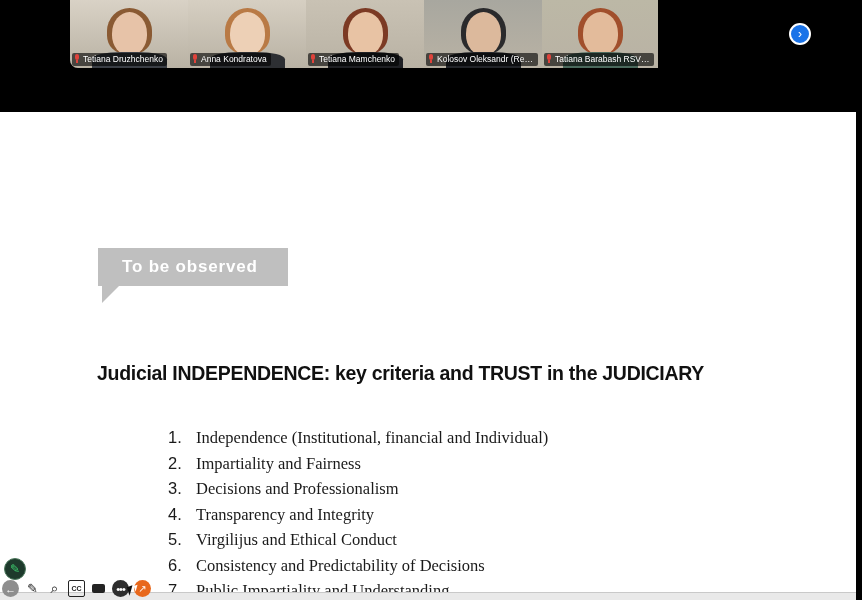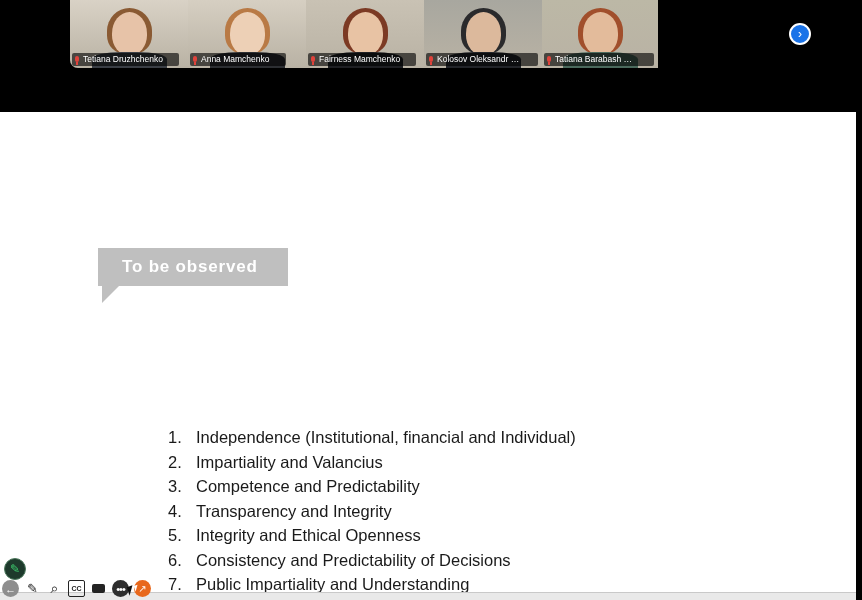--- a/index.html
+++ b/index.html
@@ -17,23 +17,23 @@
     display: flex; overflow: hidden;
     border-bottom-left-radius: 8px; border-bottom-right-radius: 8px;
   }
   .vtile {
     position: relative; height: 68px; flex: 0 0 auto;
     overflow: hidden; background: #2b2b2b;
   }
   .vtile.active { outline: 2px solid #27e27a; outline-offset: -2px; }
   .vname {
     position: absolute; left: 2px; bottom: 2px; max-width: calc(100% - 6px);
-    display: flex; align-items: flex-end; gap: 3px;
+    display: flex; align-items: flex-start; gap: 3px;
     background: rgba(0,0,0,.62); color: #fff;
-    font-size: 8.5px; line-height: 11px; padding: 1px 16px 1px 2px;
+    font-size: 8.5px; line-height: 11px; padding: 1px 4px 1px 2px;
     white-space: nowrap; overflow: hidden; text-overflow: ellipsis;
     border-radius: 2px;
   }
   .mic { flex: 0 0 auto; width: 6px; height: 9px; position: relative; }
   .mic::before {
     content: ""; position: absolute; left: 1px; top: 0; width: 4px; height: 6px;
     background: #e0433b; border-radius: 2px;
   }
   .mic::after {
     content: ""; position: absolute; left: 2px; bottom: 0; width: 2px; height: 3px;
@@ -117,21 +117,21 @@
   
   #criteria-list {
     position: absolute; left: 168px; top: 313px; width: 620px;
     list-style: none;
   }
   #criteria-list li {
     display: flex; align-items: baseline;
     font-size: 16.5px; color: #1a1a1a; line-height: 24.5px; margin-bottom: 0;
   }
   .li-num { flex: 0 0 28px; }
-  .li-txt { flex: 1 1 auto; }
+  .li-txt { flex: 1 1 auto; font-family: Liberation Serif, serif; }
 
   
   #annot-toolbar {
     position: absolute; left: 2px; top: 580px;
     display: flex; align-items: center; gap: 5px;
   }
   .tb-btn {
     width: 17px; height: 17px; display: flex; align-items: center;
     justify-content: center; color: #232323;
   }
@@ -171,31 +171,31 @@
           <span class="nametext">Tetiana Druzhchenko</span>
         </div>
       </div>
       <div class="vtile" style="width: 118px;">
         <div class="bg" style="background:linear-gradient(180deg,#d6cfc2 0%, #b9b2a4 100%)"></div>
         <div class="hair" style="left:37px;top:8px;width:45px;height:46px;background:#b97a45"></div>
         <div class="head" style="left:42px;top:12px;width:35px;height:43px;background:#edd0b6"></div>
         <div class="torso" style="left:22px;top:52px;width:75px;height:18px;background:#2d2f33"></div>
         <div class="vname">
           <span class="mic"></span>
-          <span class="nametext">Anna Mamchenko</span>
+          <span class="nametext">Anna Kondratova</span>
         </div>
       </div>
       <div class="vtile" style="width: 118px;">
         <div class="bg" style="background:linear-gradient(180deg,#c9c2b4 0%, #b9b2a4 100%)"></div>
         <div class="hair" style="left:37px;top:8px;width:45px;height:46px;background:#7c3a24"></div>
         <div class="head" style="left:42px;top:12px;width:35px;height:43px;background:#e8c3a4"></div>
         <div class="torso" style="left:22px;top:52px;width:75px;height:18px;background:#1f2024"></div>
         <div class="vname">
           <span class="mic"></span>
-          <span class="nametext">Fairness Mamchenko</span>
+          <span class="nametext">Tetiana Mamchenko</span>
         </div>
       </div>
       <div class="vtile" style="width: 118px;">
         <div class="bg" style="background:linear-gradient(180deg,#a8a79f 0%, #b9b2a4 100%)"></div>
         <div class="hair" style="left:37px;top:8px;width:45px;height:46px;background:#2a2a2c"></div>
         <div class="head" style="left:42px;top:12px;width:35px;height:43px;background:#dcb99c"></div>
         <div class="torso" style="left:22px;top:52px;width:75px;height:18px;background:#23252a"></div>
         <div class="vname">
           <span class="mic"></span>
           <span class="nametext">Kolosov Oleksandr (Research...</span>
@@ -217,41 +217,42 @@
     <span>›</span>
   </div>
 
   <div id="slide">
 
     <div id="banner-wrap">
       <div id="banner">To be observed</div>
       <div id="banner-tail"></div>
     </div>
 
+    <div id="slide-title">Judicial INDEPENDENCE: key criteria and TRUST in the JUDICIARY</div>
 
     <ul id="criteria-list">
         <li>
           <span class="li-num">1.</span>
           <span class="li-txt">Independence (Institutional, financial and Individual)</span>
         </li>
         <li>
           <span class="li-num">2.</span>
-          <span class="li-txt">Impartiality and Valancius</span>
+          <span class="li-txt">Impartiality and Fairness</span>
         </li>
         <li>
           <span class="li-num">3.</span>
-          <span class="li-txt">Competence and Predictability</span>
+          <span class="li-txt">Decisions and Professionalism</span>
         </li>
         <li>
           <span class="li-num">4.</span>
           <span class="li-txt">Transparency and Integrity</span>
         </li>
         <li>
           <span class="li-num">5.</span>
-          <span class="li-txt">Integrity and Ethical Openness</span>
+          <span class="li-txt">Virgilijus and Ethical Conduct</span>
         </li>
         <li>
           <span class="li-num">6.</span>
           <span class="li-txt">Consistency and Predictability of Decisions</span>
         </li>
         <li>
           <span class="li-num">7.</span>
           <span class="li-txt">Public Impartiality and Understanding</span>
         </li>
       </ul>

